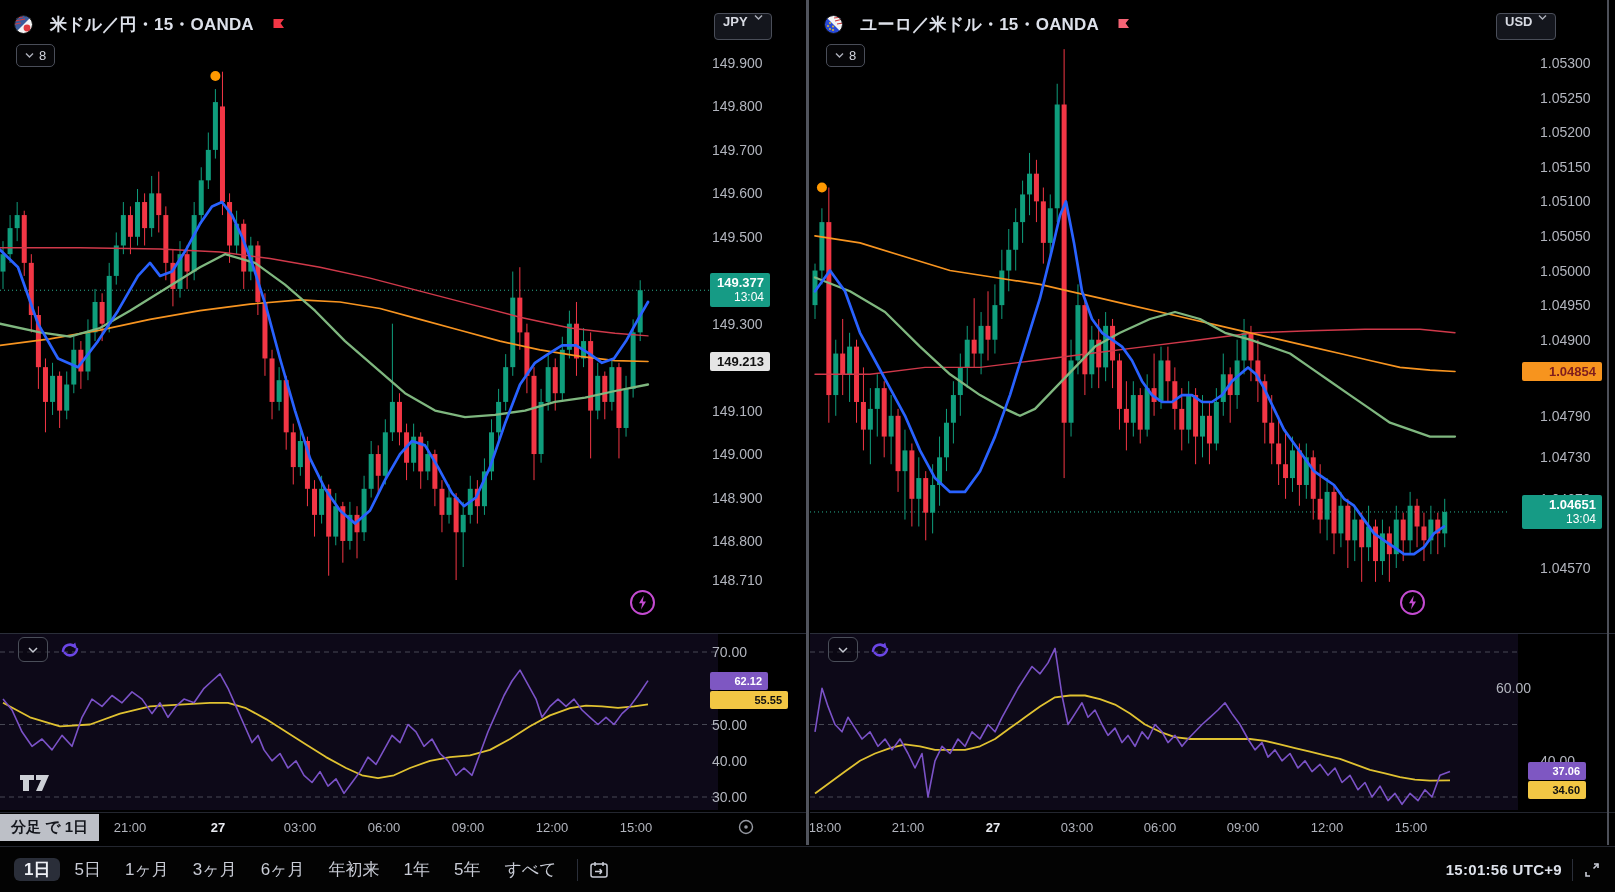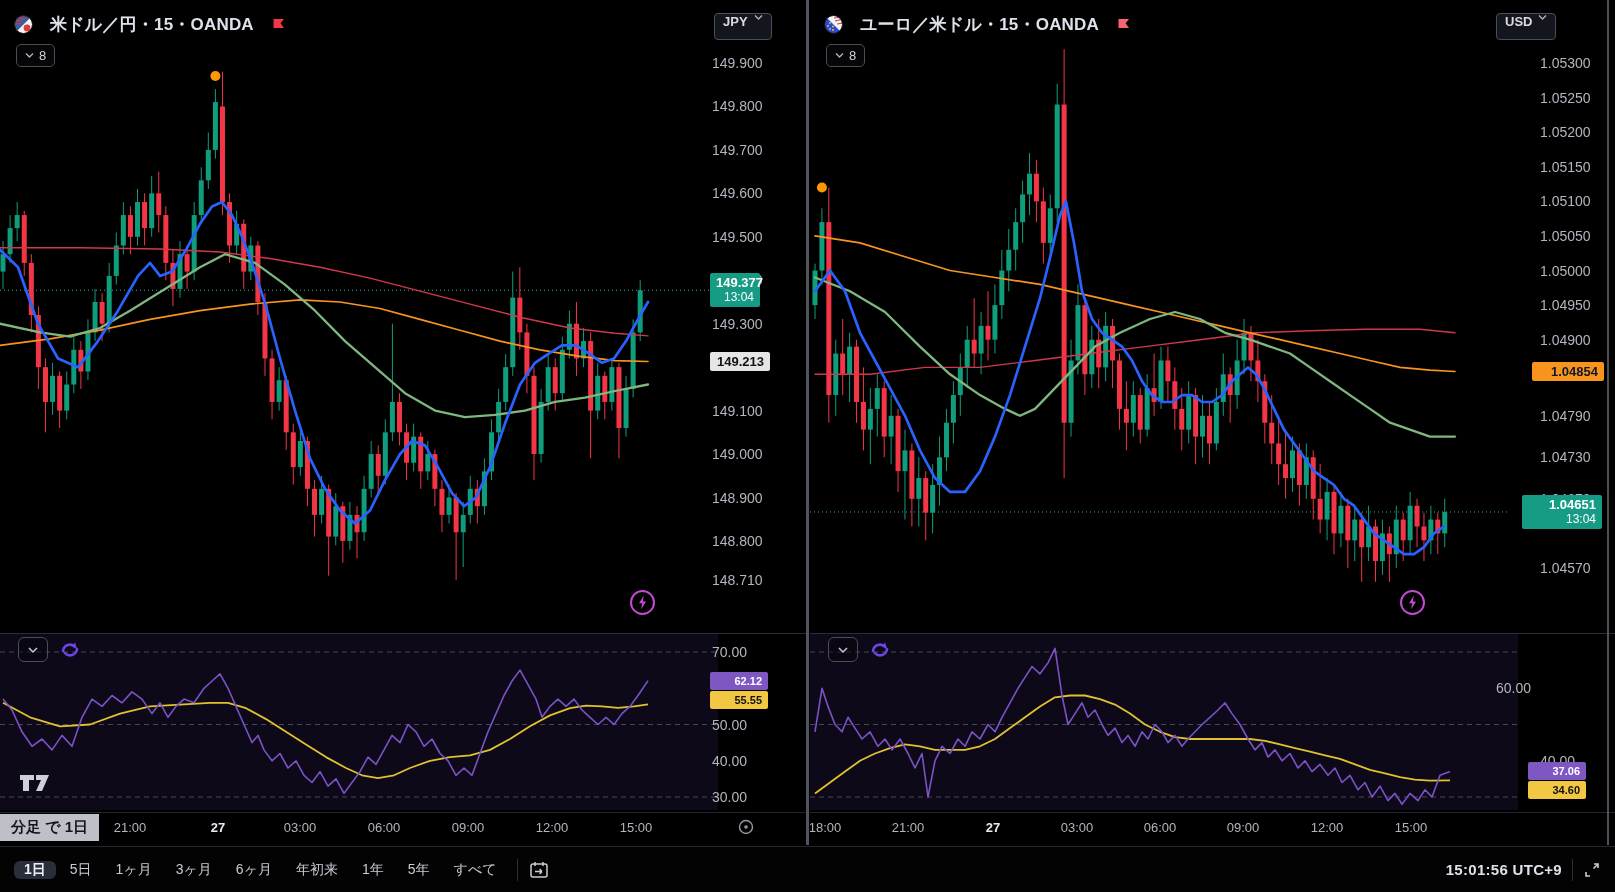--- a/index.html
+++ b/index.html
@@ -32,21 +32,21 @@
   .boltbtn { position:absolute; z-index:6; cursor:pointer; }
   .target { position:absolute; top:818px; z-index:6; cursor:pointer; }
   .tvlogo { position:absolute; z-index:5; }
   #divider { position:absolute; top:0; height:845px; width:3px; background:#51545d; z-index:7; }
   #rightedge { position:absolute; top:0; height:845px; width:2px; background:#4d5059; z-index:7; }
   #tooltip { position:absolute; left:0; top:814px; height:27px; background:#bdc0c7; color:#14161c;
              font-size:15px; font-weight:600; display:flex; align-items:center; padding:0 11px; z-index:9; }
   #bottombar { position:absolute; left:0; top:846px; width:1615px; height:46px; background:#030303;
                border-top:1px solid #23262f; display:flex; align-items:center; padding:0 14px; z-index:8; }
   #ranges { display:flex; align-items:center; gap:4px; }
-  .rbtn { color:#c9ccd6; font-size:14px; padding:0 10px; border-radius:6px; cursor:pointer; white-space:nowrap; }
+  .rbtn { color:#c9ccd6; font-size:17px; padding:0 10px; border-radius:6px; cursor:pointer; white-space:nowrap; }
   .rbtn.sel { background:#2a2e39; color:#eef0f5; font-weight:700; }
   .vsep { width:1px; height:22px; background:#2a2e39; margin:0 10px; }
   #clockwrap { margin-left:auto; display:flex; align-items:center; }
   #clock { color:#dde1ea; font-size:15px; font-weight:700; letter-spacing:.3px; }
   .icnbtn { cursor:pointer; display:flex; align-items:center; justify-content:center; }
 </style>
 </head>
 <body>
 
 <div id="stage">
@@ -328,27 +328,27 @@
       <div class="ticklbl" style="left: 712px; top: 716.5px;">50.00</div>
       <div class="ticklbl" style="left: 712px; top: 752.75px;">40.00</div>
       <div class="ticklbl" style="left: 712px; top: 789px;">30.00</div>
       <div class="timelbl" style="left: 130px;">21:00</div>
       <div class="timelbl bold" style="left: 218px;">27</div>
       <div class="timelbl" style="left: 300px;">03:00</div>
       <div class="timelbl" style="left: 384px;">06:00</div>
       <div class="timelbl" style="left: 468px;">09:00</div>
       <div class="timelbl" style="left: 552px;">12:00</div>
       <div class="timelbl" style="left: 636px;">15:00</div>
-      <div class="pricebox" style="left: 710px; width: 50px; top: 273.243px; background: rgb(22, 155, 133); color: rgb(255, 255, 255);">
+      <div class="pricebox" style="left: 710px; width: 60px; top: 273.243px; background: rgb(22, 155, 133); color: rgb(255, 255, 255);">
         <div>149.377</div>
         <div class="t2">13:04</div>
       </div>
       <div class="pricebox" style="left: 710px; width: 60px; top: 351.502px; background: #e5e5e5; color: rgb(17, 17, 17);">149.213</div>
       <div class="rsibox" style="left: 710px; width: 58px; top: 671.565px; background: rgb(126, 87, 194); color: rgb(255, 255, 255);">62.12</div>
-      <div class="rsibox" style="left: 710px; width: 58px; top: 690.565px; background: rgb(242, 199, 68); color: rgb(17, 17, 17);">55.55</div>
+      <div class="rsibox" style="left: 710px; width: 78px; top: 690.565px; background: rgb(242, 199, 68); color: rgb(17, 17, 17);">55.55</div>
     </div>
 
   <div class="panel" id="panel1" style="left:810px;width:805px">
     <svg class="plot" id="svg1" width="805" height="845">
         <rect x="0" y="634" width="708" height="176" fill="#0d0918"></rect>
         <line x1="0" y1="652" x2="708" y2="652" stroke="#787b86" stroke-opacity="0.55" stroke-dasharray="5,4" stroke-width="1"></line>
         <line x1="0" y1="724.5" x2="708" y2="724.5" stroke="#787b86" stroke-opacity="0.55" stroke-dasharray="5,4" stroke-width="1"></line>
         <line x1="0" y1="797" x2="708" y2="797" stroke="#787b86" stroke-opacity="0.55" stroke-dasharray="5,4" stroke-width="1"></line>
         <line x1="0" y1="511.96521999999203" x2="700" y2="511.96521999999203" stroke="#2aaf90" stroke-dasharray="1,3" stroke-width="1"></line>
         <g>
@@ -621,21 +621,21 @@
       <div class="timelbl bold" style="left: 183px;">27</div>
       <div class="timelbl" style="left: 267px;">03:00</div>
       <div class="timelbl" style="left: 350px;">06:00</div>
       <div class="timelbl" style="left: 433px;">09:00</div>
       <div class="timelbl" style="left: 517px;">12:00</div>
       <div class="timelbl" style="left: 601px;">15:00</div>
       <div class="pricebox" style="left: 712px; width: 80px; top: 494.965px; background: rgb(22, 155, 133); color: rgb(255, 255, 255);">
         <div>1.04651</div>
         <div class="t2">13:04</div>
       </div>
-      <div class="pricebox" style="left: 712px; width: 72px; top: 361.534px; background: rgb(247, 148, 30); color: #0f172a; margin-left: 10px;">1.04854</div>
+      <div class="pricebox" style="left: 712px; width: 80px; top: 361.534px; background: rgb(247, 148, 30); color: #7f1d1d;">1.04854</div>
       <div class="rsibox" style="left: 718px; width: 58px; top: 762.408px; background: rgb(126, 87, 194); color: rgb(255, 255, 255);">37.06</div>
       <div class="rsibox" style="left: 718px; width: 58px; top: 781.408px; background: rgb(242, 199, 68); color: rgb(17, 17, 17);">34.60</div>
     </div>
 
   <div id="divider" style="left:806px"></div>
   <div id="rightedge" style="left:1607px"></div>
 
   <div id="tooltip">
     <span>分足 で 1日</span>
   </div>

